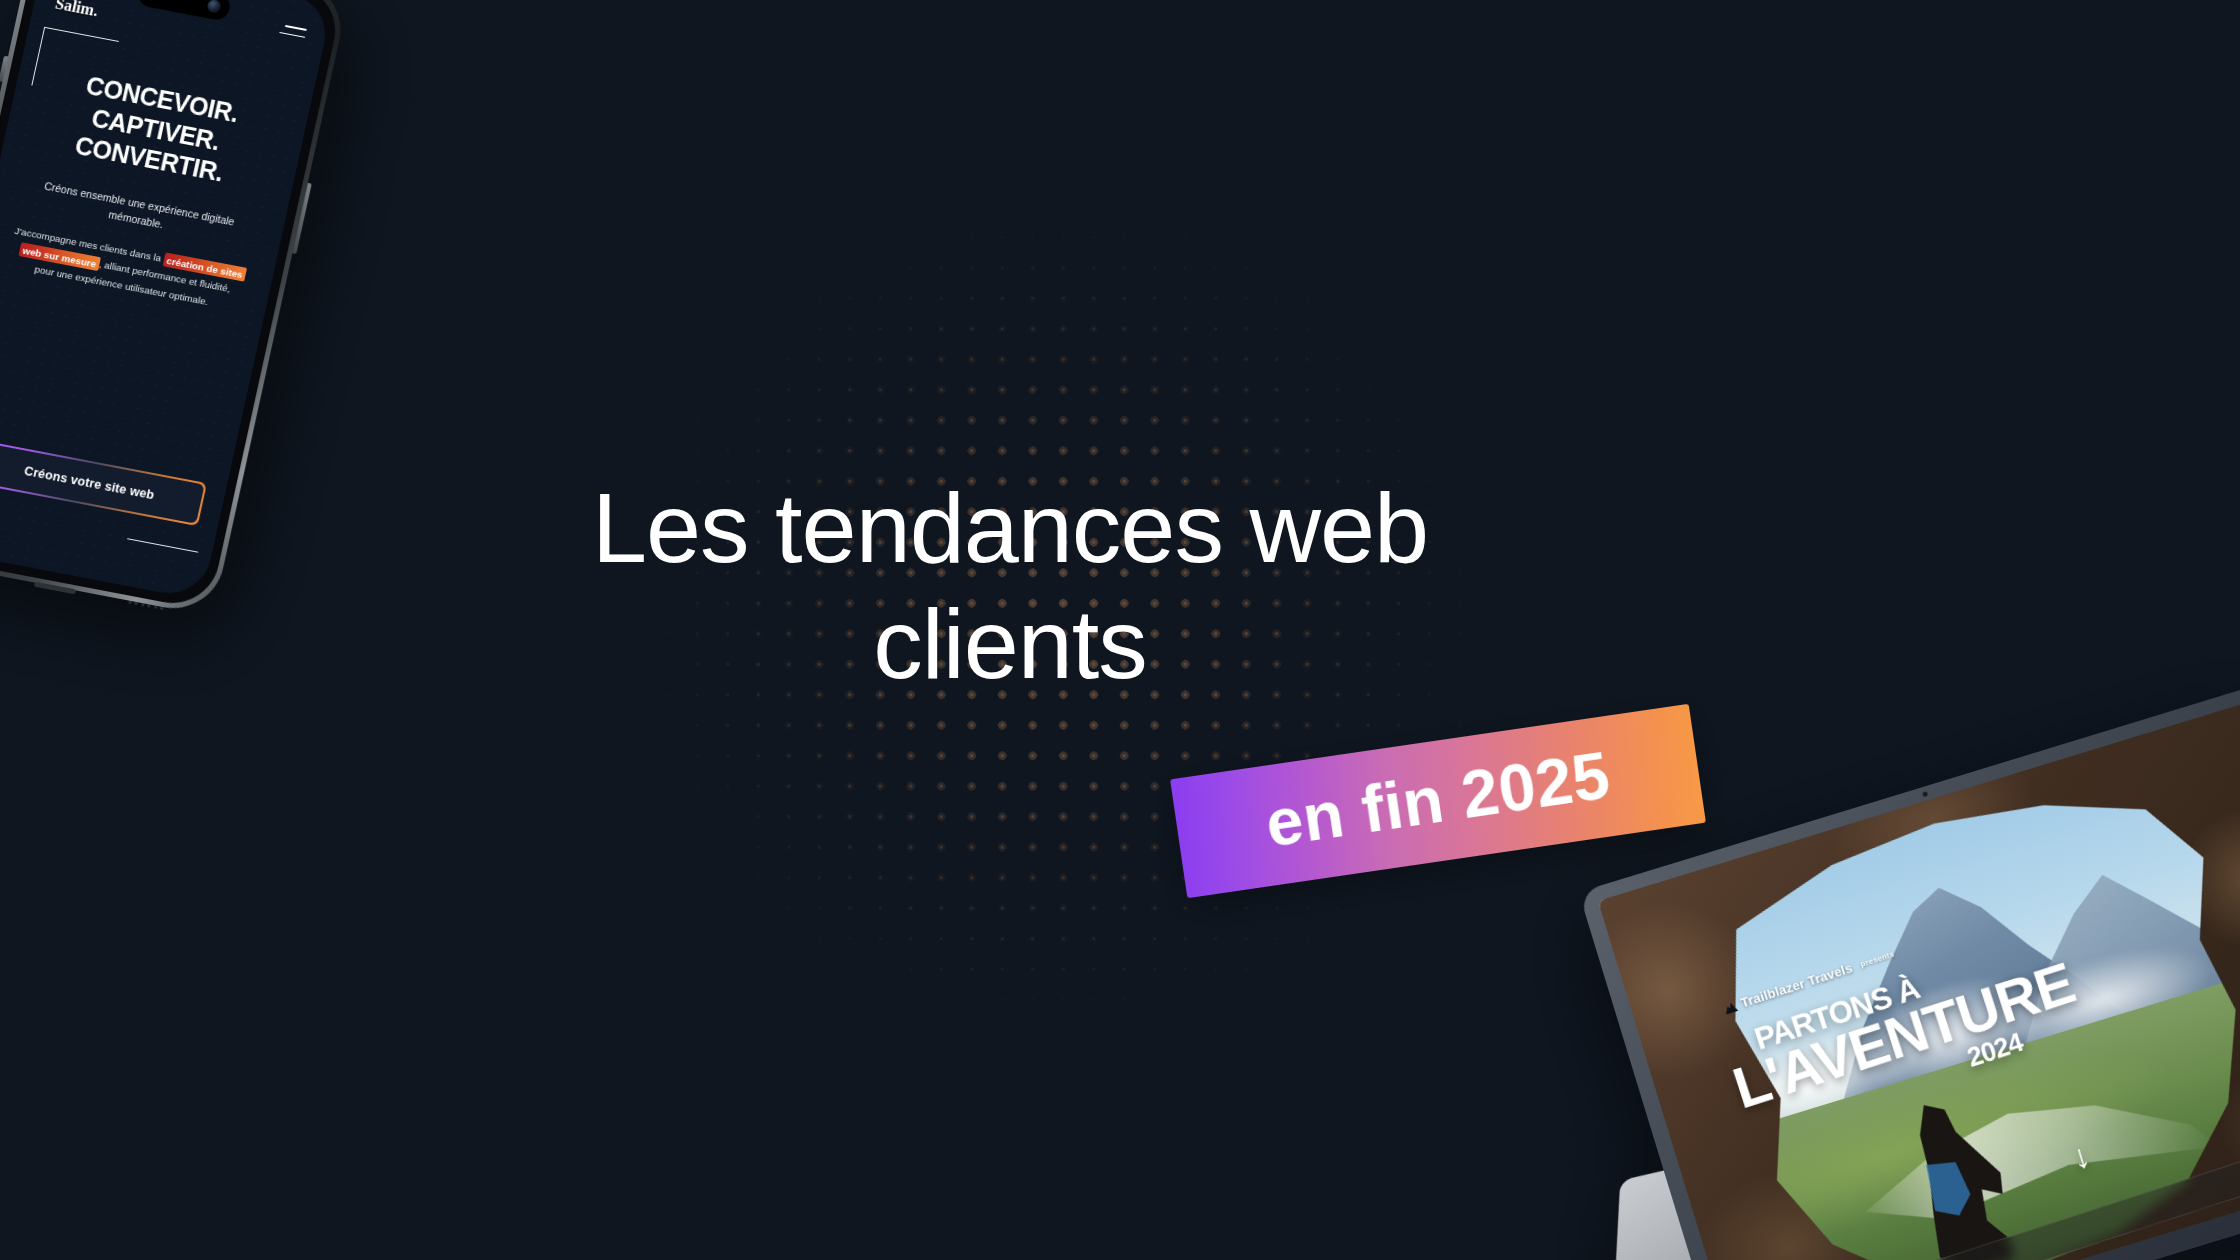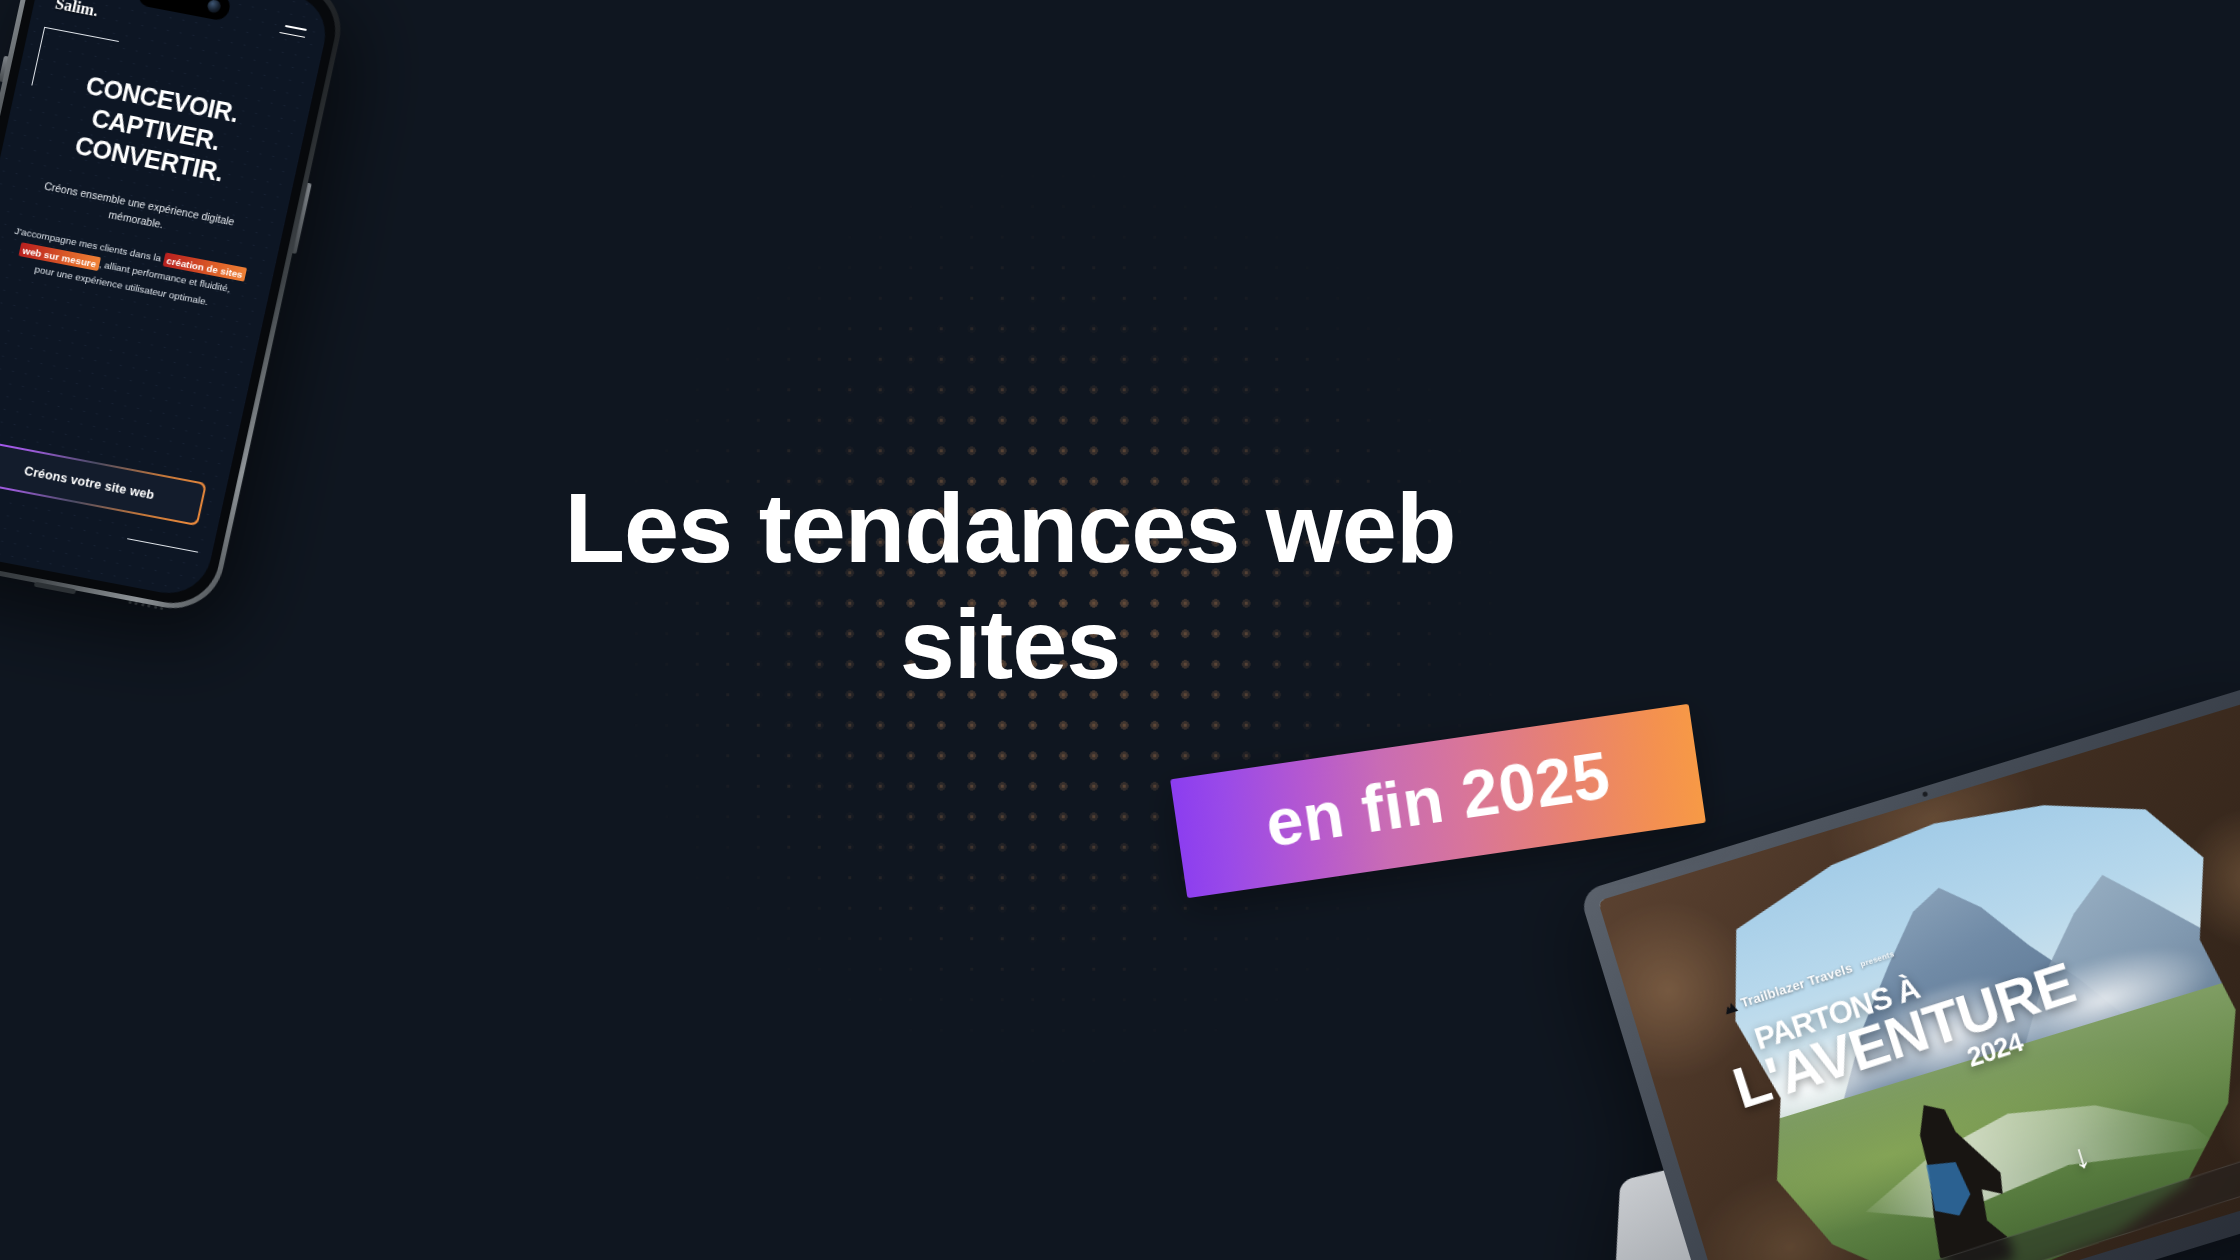--- a/index.html
+++ b/index.html
@@ -40,21 +40,21 @@
   }
 
   
   .headline{
     position:absolute;
     left:450px; top:470px;
     width:1120px;
     text-align:center;
     color:#ffffff;
     font-size:99px;
-    font-weight:700;
+    font-weight:400;
     line-height:1.17;
     letter-spacing:-1px;
     z-index:6;
   }
   .headline .ln{ display:block; white-space:nowrap; }
 
   
   .badge{
     position:absolute;
     left:1176px; top:741px;
@@ -480,21 +480,21 @@
         <b></b>
         <b></b>
         <b></b>
         <b></b>
         <b></b>
     </div>
   </div>
 
   <div class="headline">
     <span class="ln">Les tendances web</span>
-    <span class="ln">sites</span>
+    <span class="ln">clients</span>
   </div>
 
   <div class="badge">
     <div class="badge-text">en fin 2025</div>
   </div>
 
   <div class="laptop-wrap">
     <div class="laptop-base"></div>
     <div class="laptop-lid">
       <div class="laptop-cam"></div>

